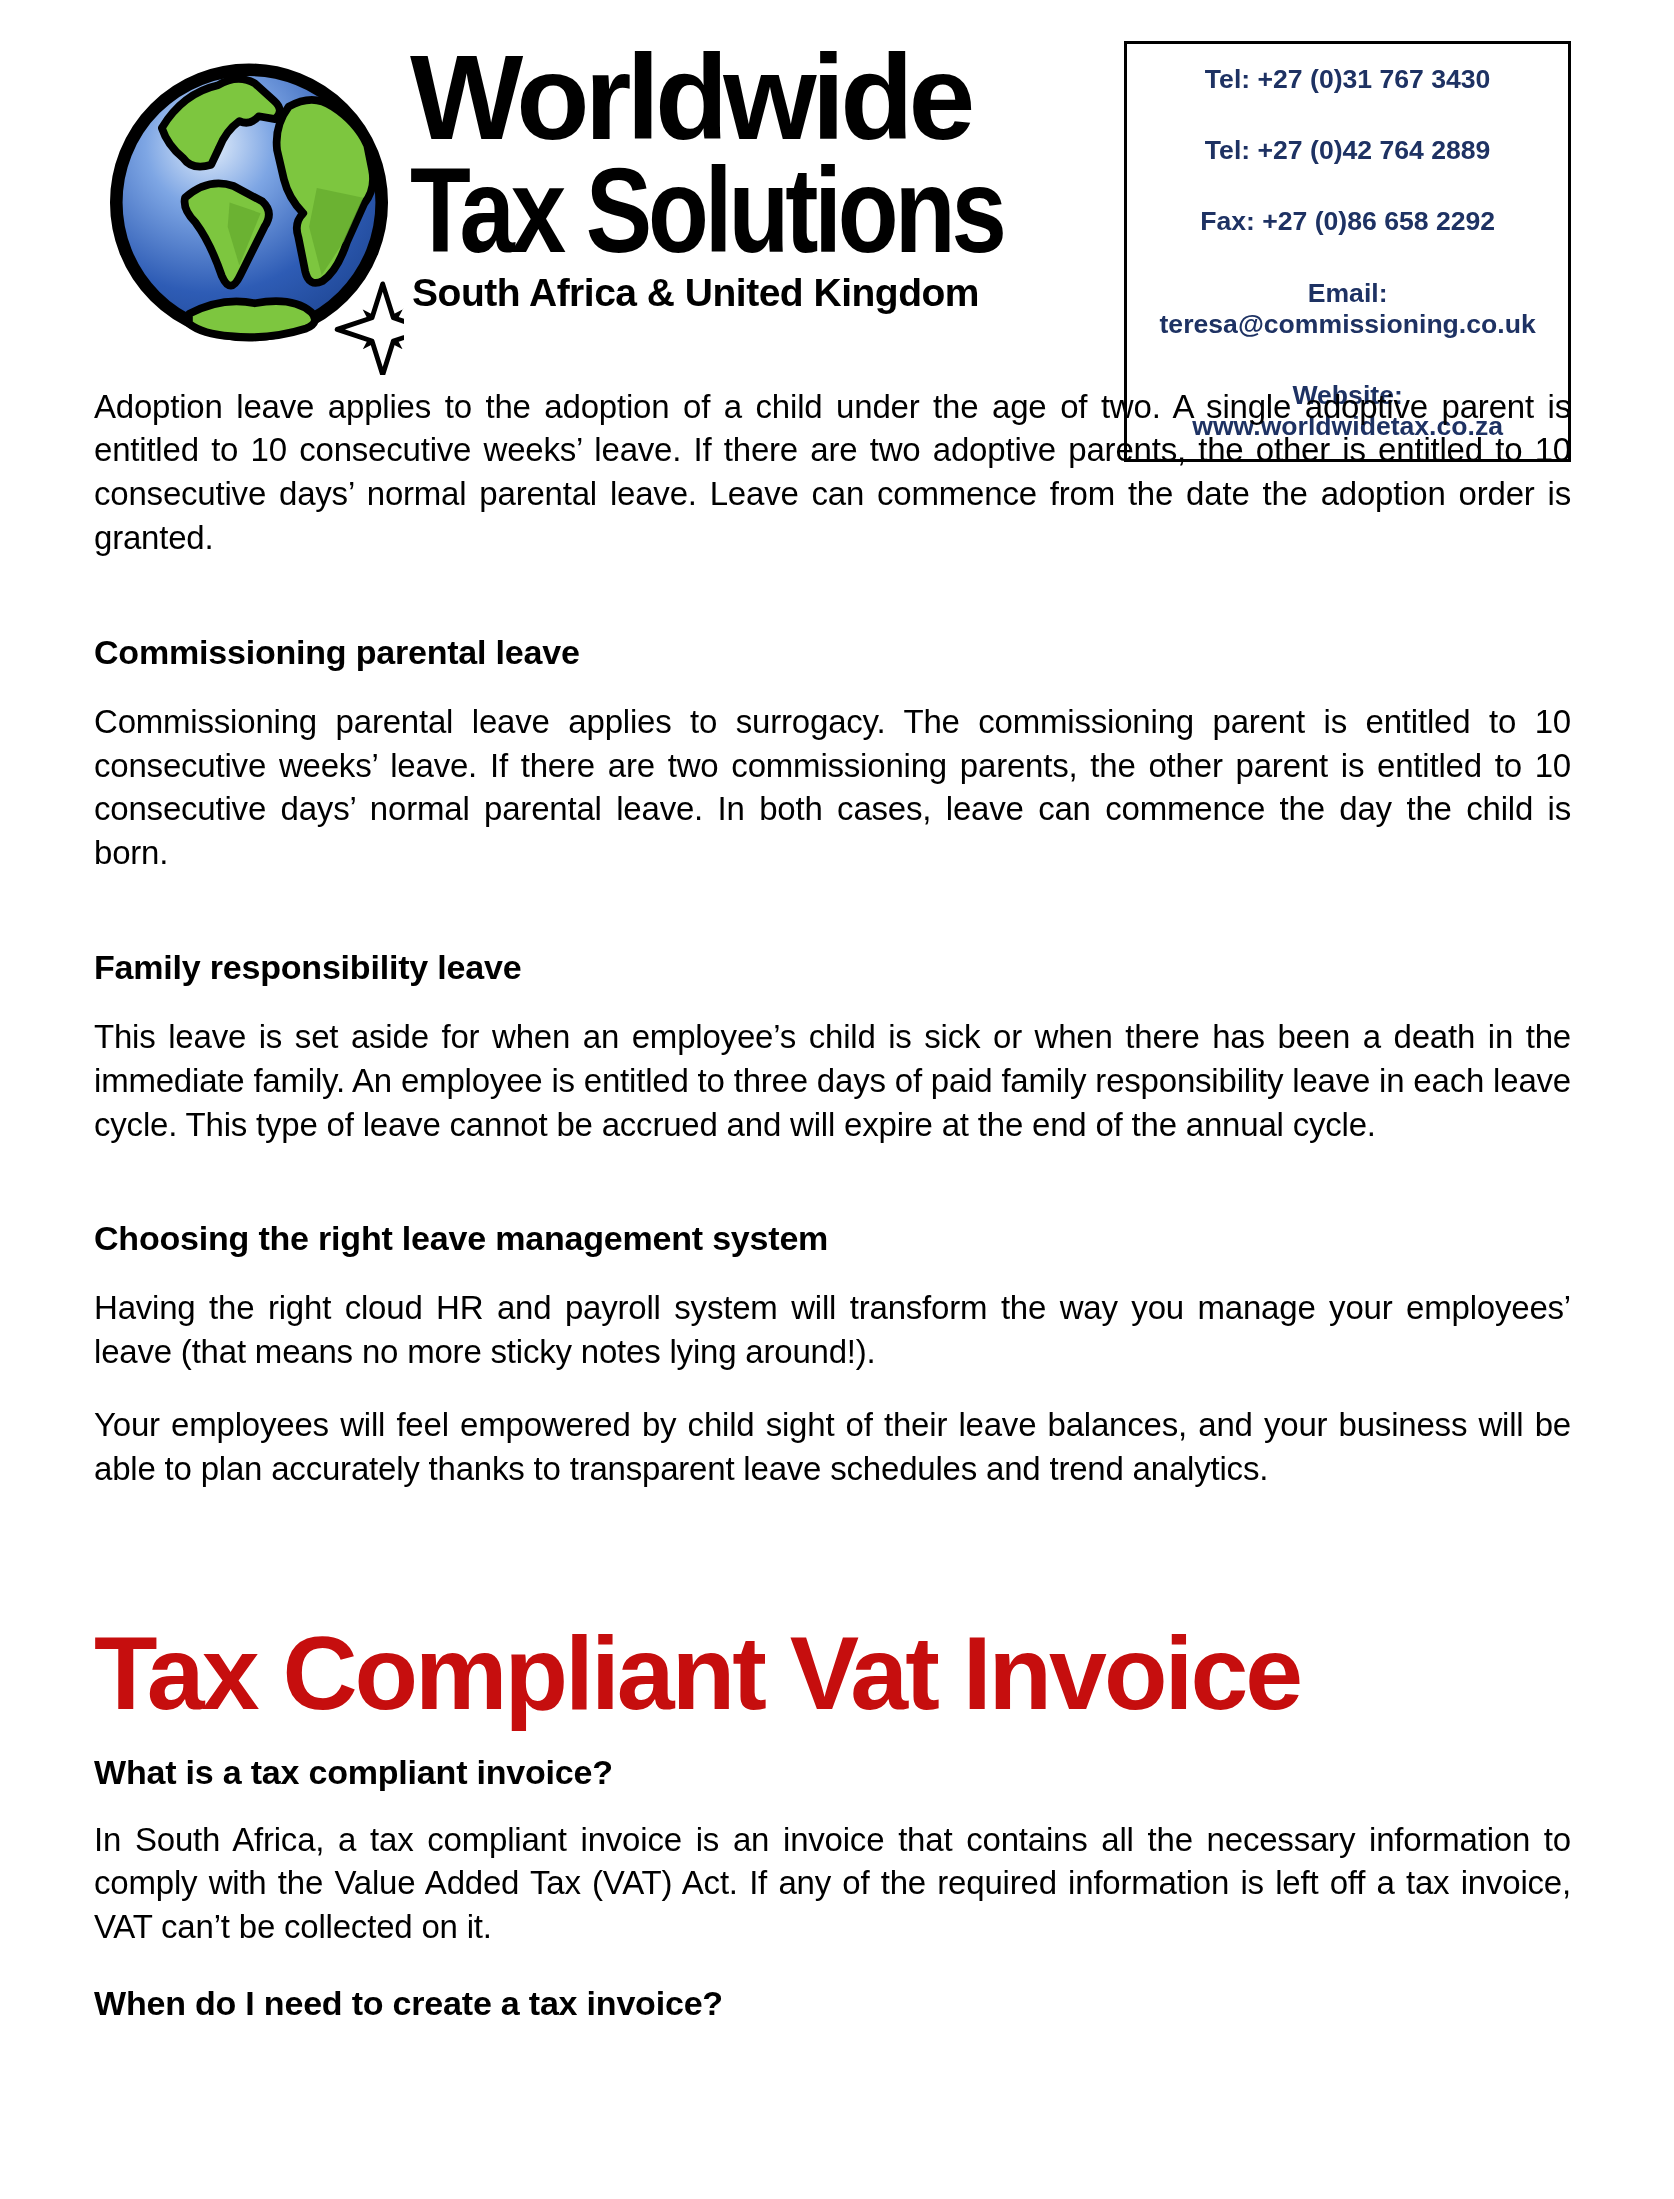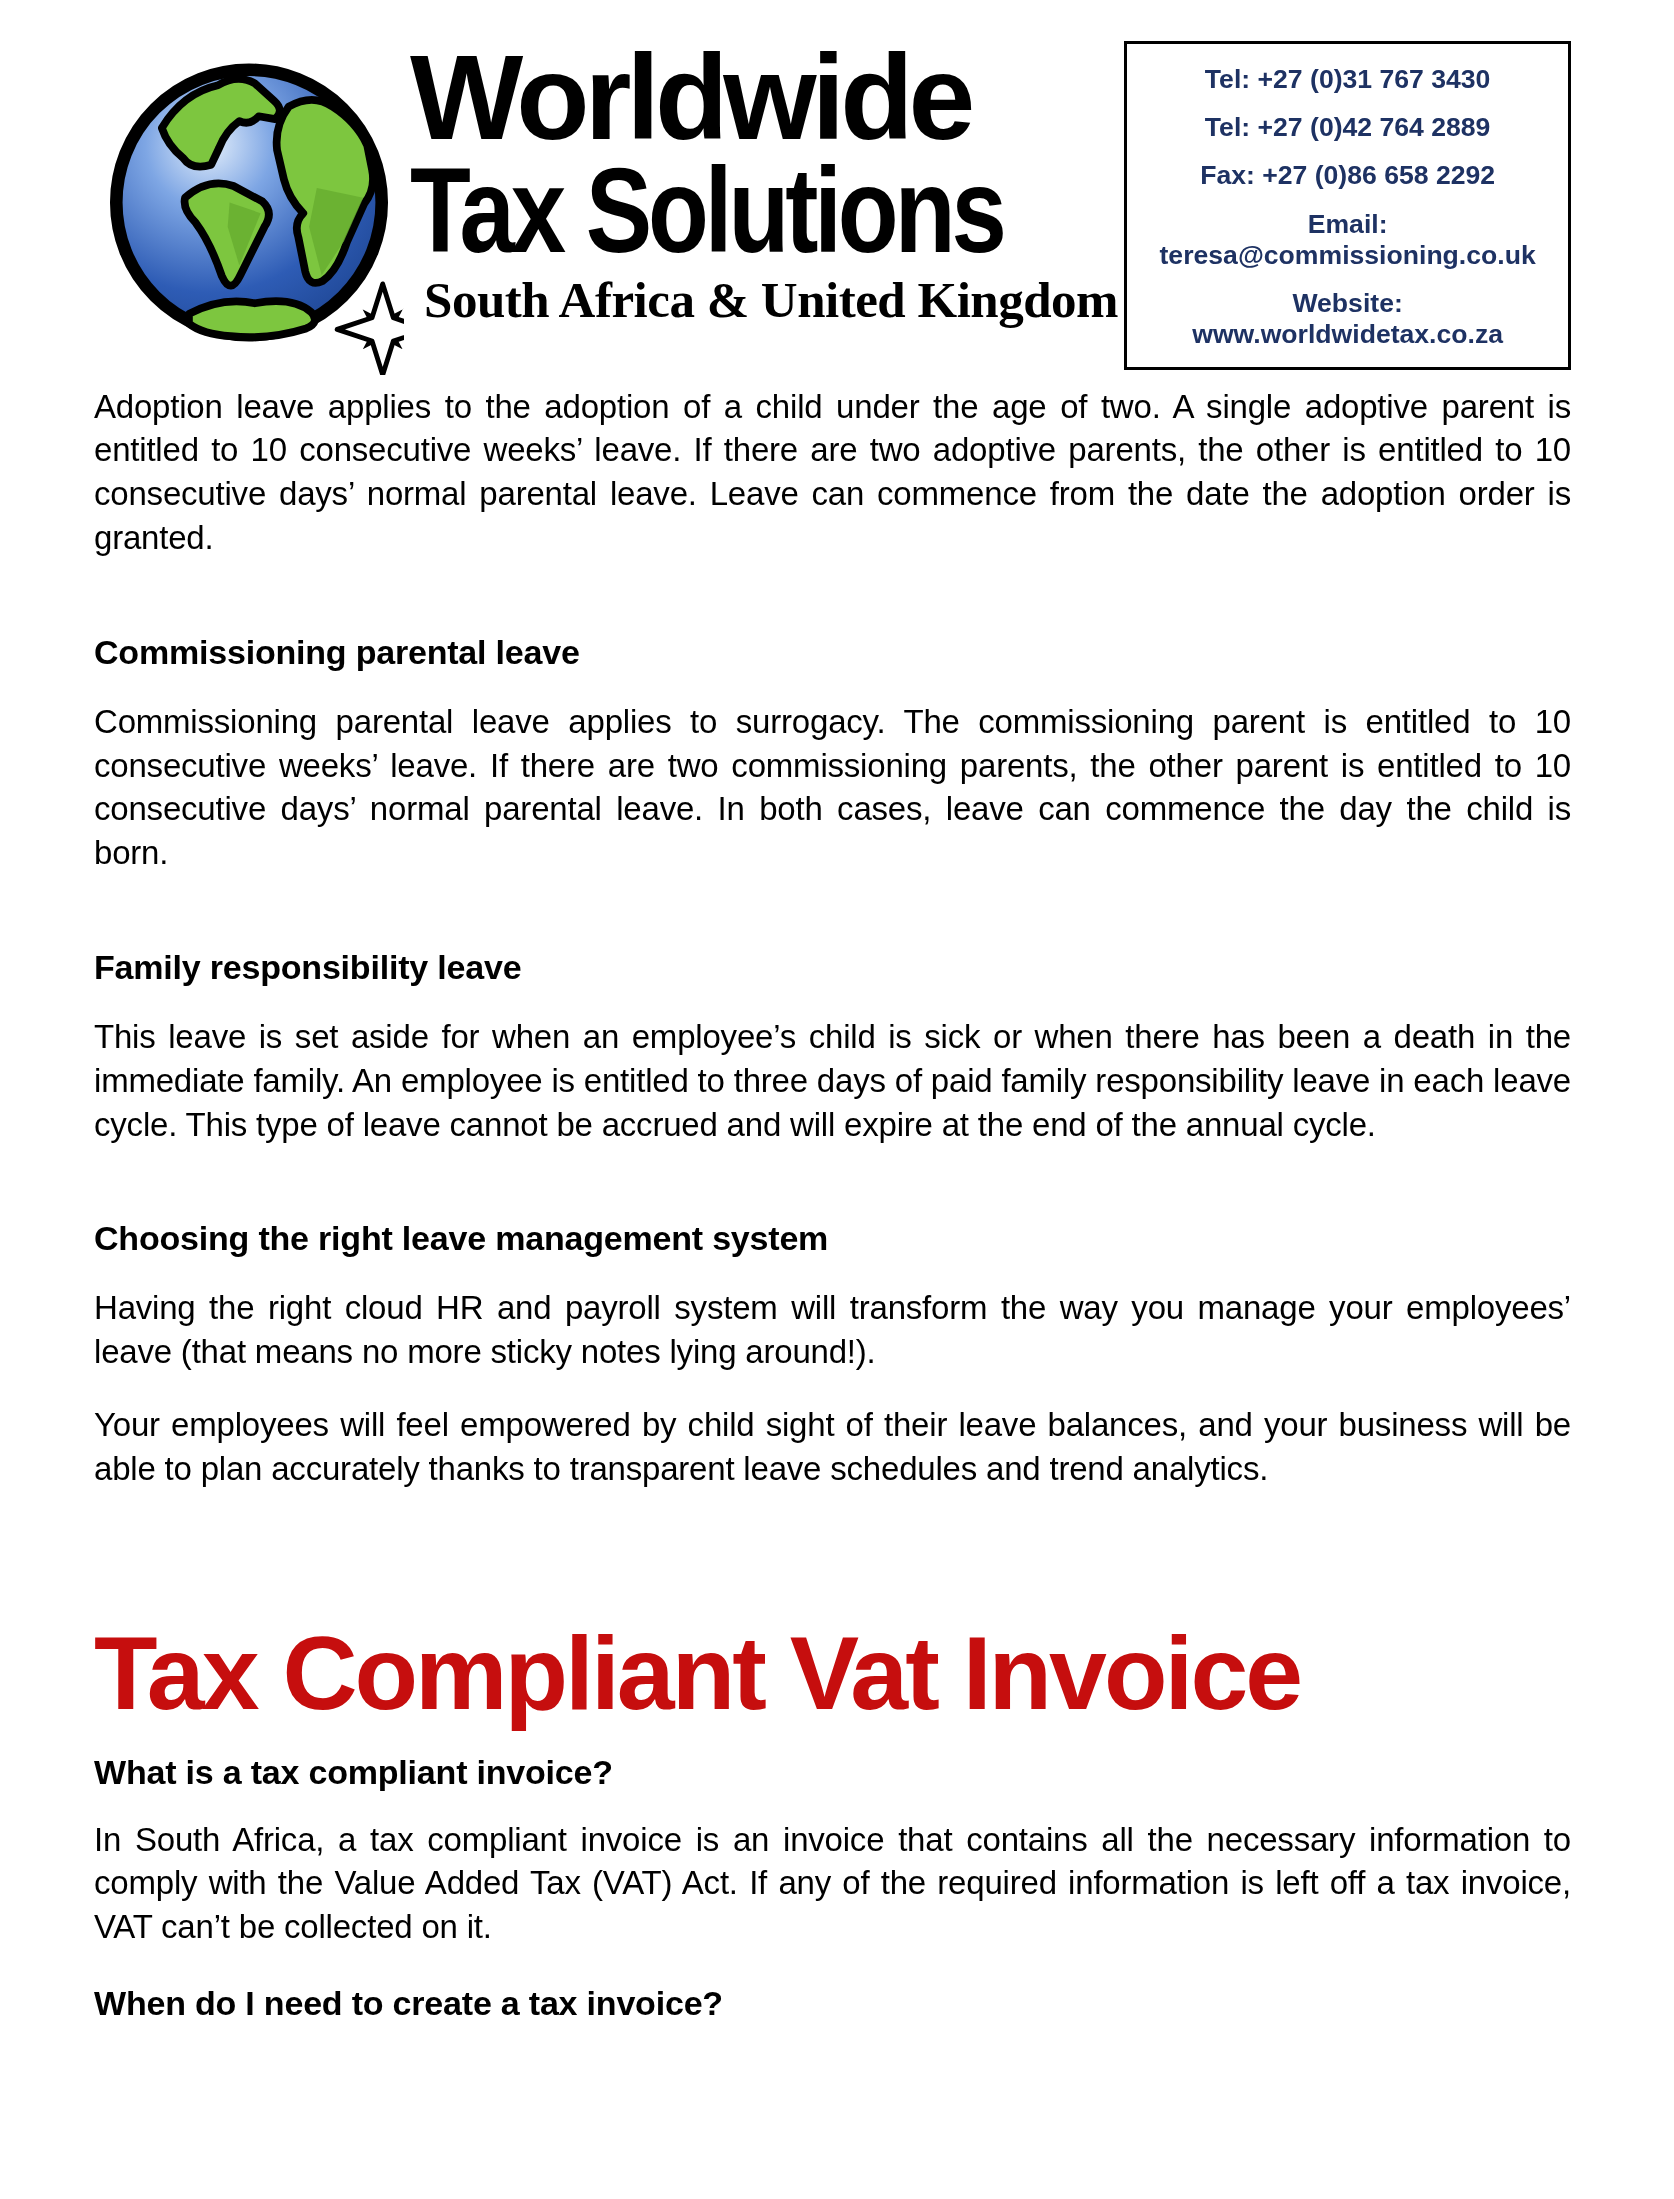--- a/index.html
+++ b/index.html
@@ -46,33 +46,32 @@
   .logo-line2 {
     font-size: 120px;
     font-weight: bold;
     letter-spacing: -4.9px;
     line-height: 0.94;
     display: inline-block;
     transform: scaleX(0.83);
     transform-origin: left center;
   }
   .logo-tagline {
-    font-size: 51px;
+    font-size: 39px;
     font-weight: bold;
     letter-spacing: -0.5px;
     margin-top: 3.9px;
-    margin-left: 14px;
-    font-family: Liberation Serif, serif;
+    margin-left: 2px;
   }
 
   .contact-box {
     margin-left: auto;
     box-sizing: border-box;
     width: 517px;
-    height: 329px;
+    height: 421px;
     margin-top: 11.8px;
     border: 3.9px solid #000000;
     padding: 19.7px 11.8px 17.7px 11.8px;
     display: flex;
     flex-direction: column;
     justify-content: space-between;
     text-align: center;
     font-size: 26.6px;
     font-weight: bold;
   }

